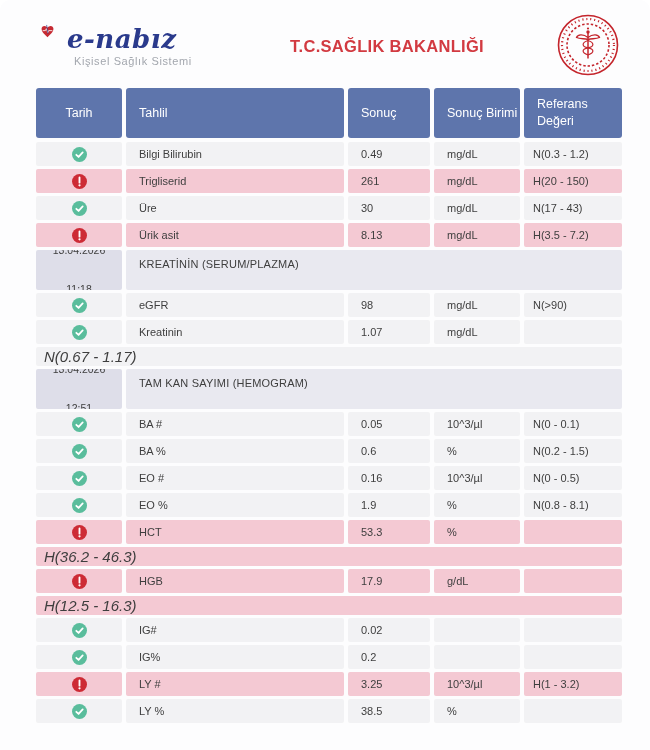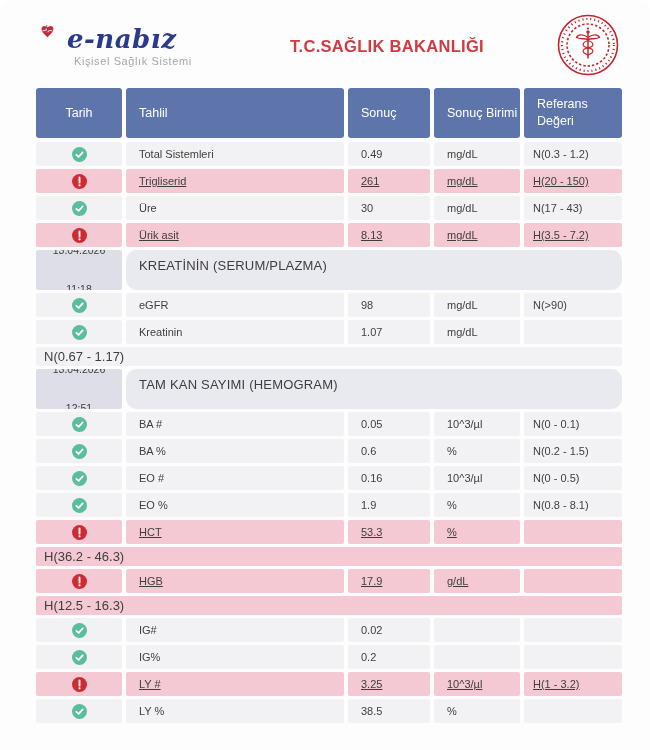--- a/index.html
+++ b/index.html
@@ -23,33 +23,33 @@
   .results-table{margin:0 28px 0 36px;width:586px;}
   .trow{display:grid;grid-template-columns:86px 218px 82px 86px 98px;column-gap:4px;margin-bottom:3px;}
   .thead{margin-bottom:4px;}
   .th{background:var(--header-blue,#5E75AC);color:#fff;font-size:12.5px;font-weight:500;height:50px;
       border-radius:3px;display:flex;align-items:center;padding-left:13px;box-sizing:border-box;line-height:1.35;}
   .th.center{justify-content:center;padding-left:0;}
 
   .cell{background:var(--row-gray,#F2F2F4);border-radius:2px;display:flex;align-items:center;
         font-size:11px;color:#3E3E3E;box-sizing:border-box;overflow:hidden;}
   .result-row .cell{height:24px;}
-  .result-row.pink .cell{background:var(--row-pink,#F4C9D3);text-decoration:underline;}
+  .result-row.pink .cell{background:var(--row-pink,#F4C9D3);}
   .c-status{justify-content:center;}
   .c-name,.c-result,.c-unit{padding-left:13px;}
   .c-ref{padding-left:9px;text-align:right;}
 
   .group-row .cell{height:40px;}
   .g-date{grid-column:1;background:var(--group-date-bg,#DEDEE9);flex-direction:column;justify-content:center;
           font-size:10.5px;line-height:1.5;text-align:center;gap:23px;}
   .g-name{grid-column:2 / 6;background:var(--group-name-bg,#E9E9F0);align-items:flex-start;
-          padding:8px 0 0 13px;font-size:13px;letter-spacing:0.2px;border-radius:11px;}
+          padding:8px 0 0 13px;font-size:11px;letter-spacing:0.2px;}
 
   .ref-row{display:block;margin-bottom:3px;}
-  .ref-row .cell{height:19px;font-size:13px;padding-left:8px;}
+  .ref-row .cell{height:19px;font-size:15px;padding-left:8px;font-style:italic;}
   .ref-row.pink .cell{background:var(--row-pink,#F4C9D3);}
 
   .status-icon{display:inline-flex;width:15px;height:15px;}
   .status-icon svg{width:15px;height:15px;}
 </style>
 </head>
 <body>
 
 <div class="page">
 
@@ -98,21 +98,21 @@
     <div id="table-body">
         <div class="trow result-row">
           <div class="cell c-status">
             <div class="status-icon">
               <svg viewBox="0 0 16 16">
                 <circle cx="8" cy="8" r="8" fill="#5ABD9C"></circle>
                 <path d="M4.6 8.3 L7 10.6 L11.4 5.8" stroke="#fff" stroke-width="1.9" fill="none" stroke-linecap="round" stroke-linejoin="round"></path>
               </svg>
             </div>
           </div>
-          <div class="cell c-name">Total Sistemleri</div>
+          <div class="cell c-name">Bilgi Bilirubin</div>
           <div class="cell c-result">0.49</div>
           <div class="cell c-unit">mg/dL</div>
           <div class="cell c-ref">N(0.3 - 1.2)</div>
         </div>
         <div class="trow result-row pink">
           <div class="cell c-status">
             <div class="status-icon">
               <svg viewBox="0 0 16 16">
                 <circle cx="8" cy="8" r="8" fill="#CD2B35"></circle>
                 <line x1="8" y1="3.6" x2="8" y2="9.2" stroke="#fff" stroke-width="2" stroke-linecap="round"></line>

